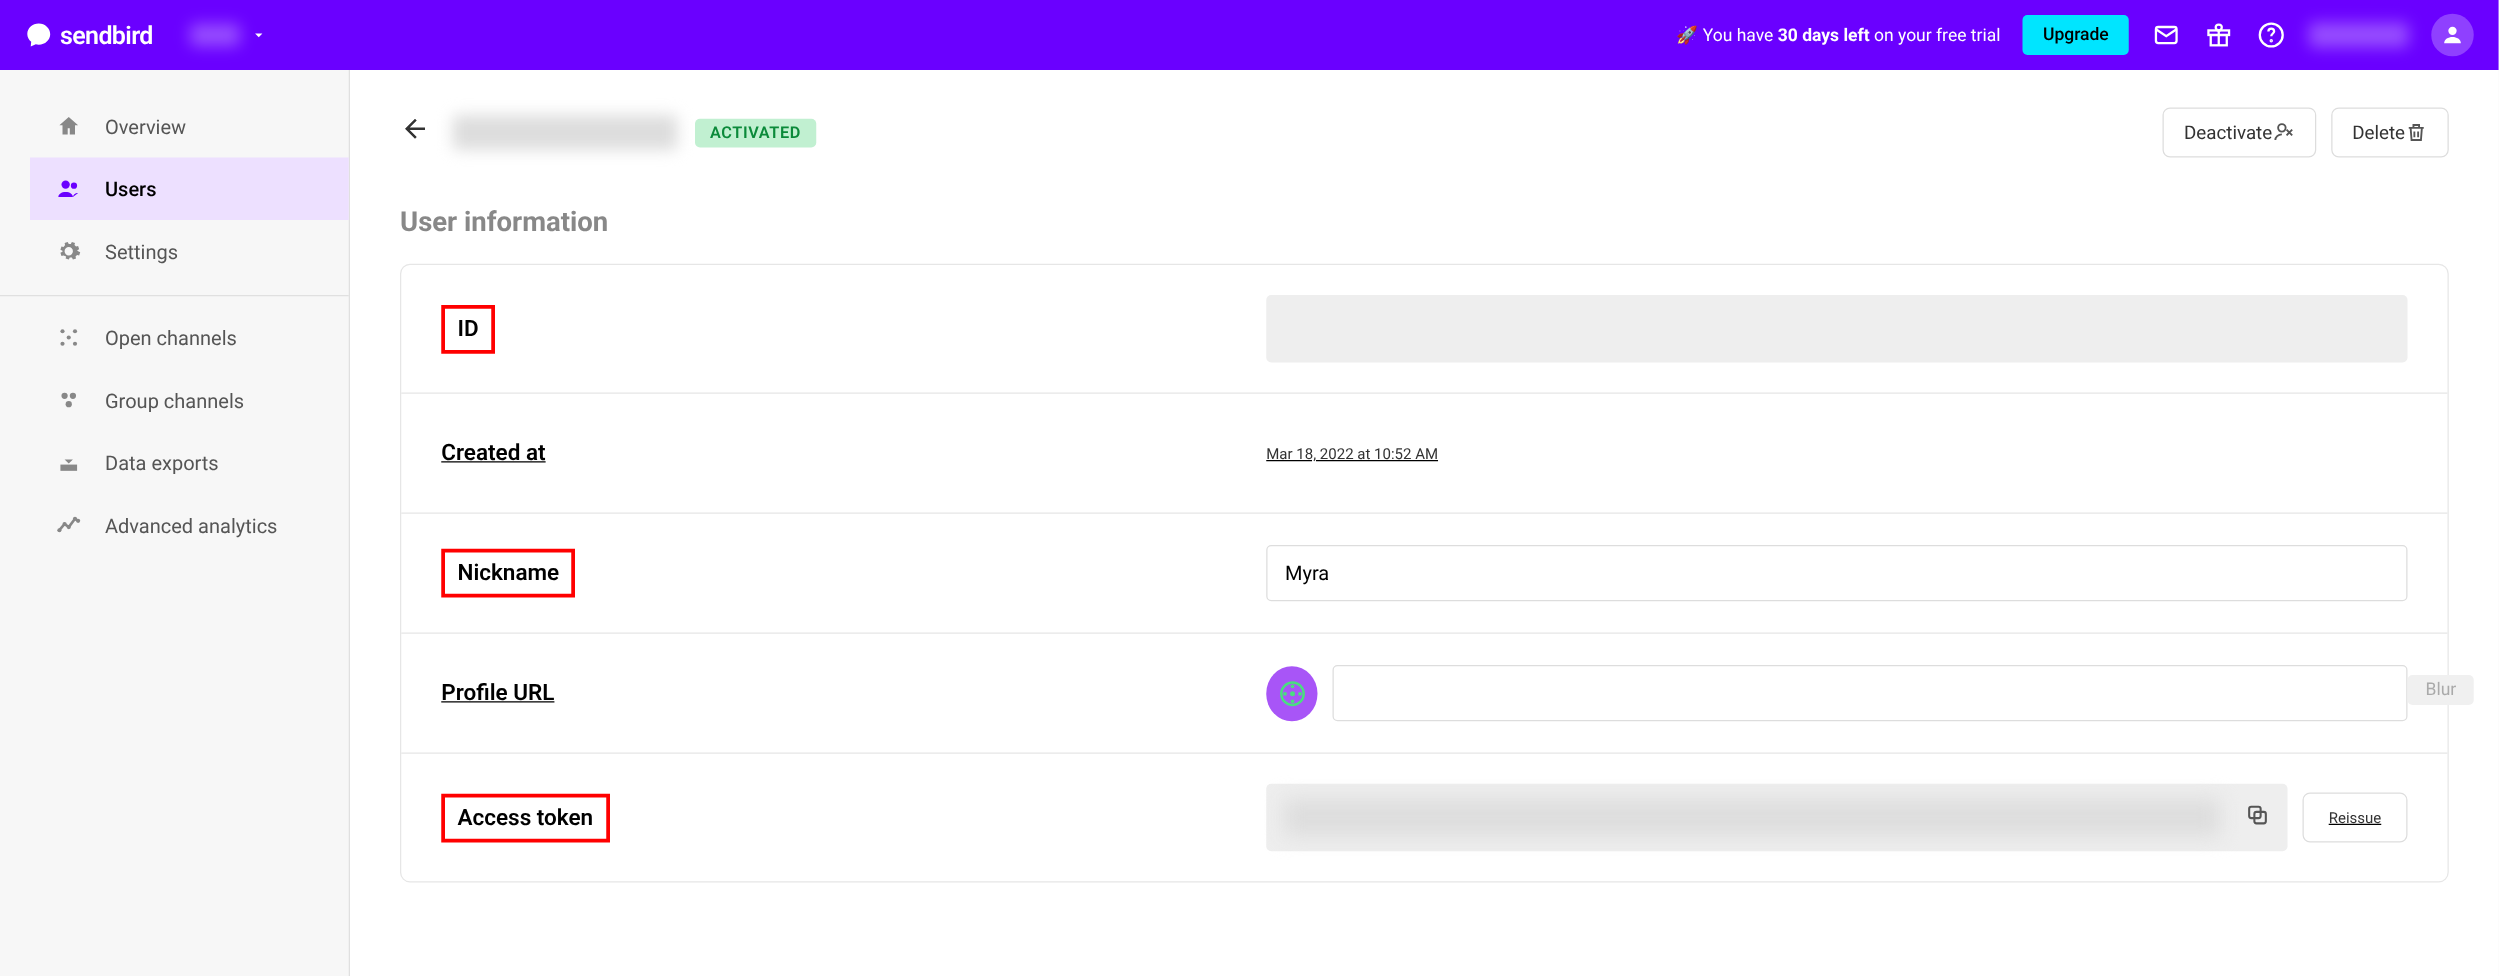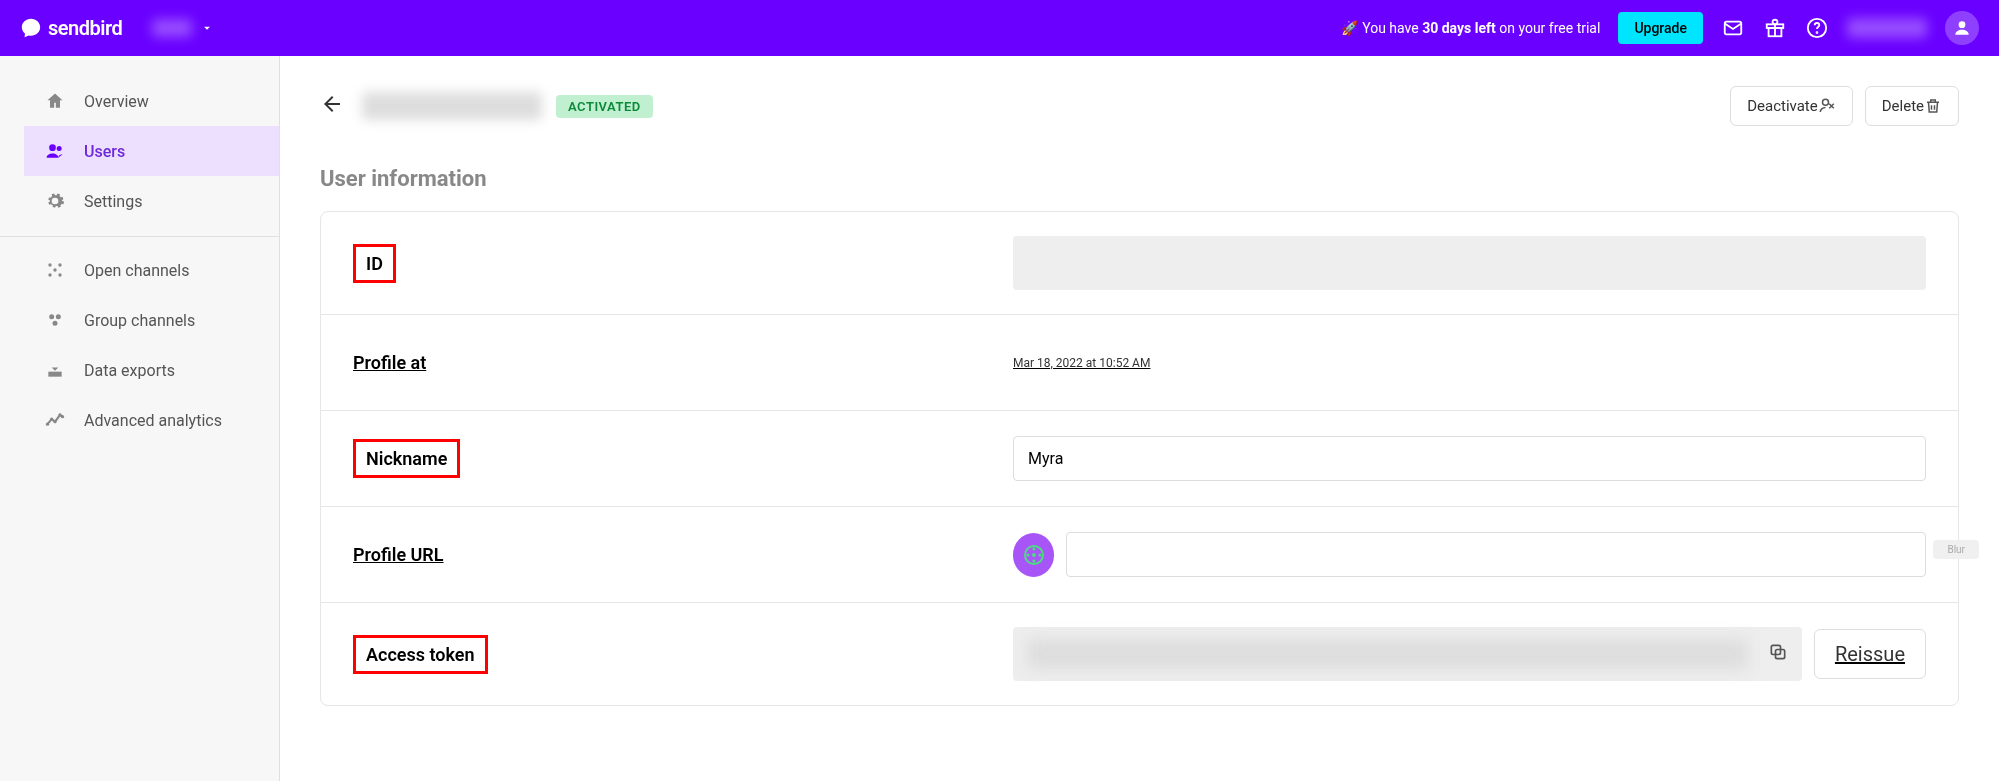--- a/index.html
+++ b/index.html
@@ -22,21 +22,21 @@
 .avatar svg { fill: white; }
 
 
 .layout { display: flex; height: calc(100vh - 56px); }
 
 
 .sidebar { width: 280px; background: #f7f7f7; border-right: 1px solid #e0e0e0; padding-top: 20px; }
 .sidebar-section { margin-bottom: 10px; margin-left: 24px; }
 .sidebar-divider { height: 1px; background: #e0e0e0; margin: 8px 0; }
 .sidebar-item { display: flex; align-items: center; padding: 14px 20px; gap: 18px; cursor: pointer; color: #555; font-size: 16px; }
-.sidebar-item.active { background: #ede0ff; color: #6d28d9; font-weight: 500; }
+.sidebar-item.active { background: #ede0ff; color: #000000; font-weight: 500; }
 .sidebar-item .icon { width: 22px; height: 22px; display: flex; align-items: center; justify-content: center; }
 .sidebar-item.active svg { fill: #6a00ff; }
 .sidebar-item svg { fill: #888; }
 
 
 .main { flex: 1; background: #fff; padding: 30px 40px; overflow-y: auto; }
 .page-header { display: flex; align-items: center; margin-bottom: 40px; }
 .back-arrow { margin-right: 18px; cursor: pointer; font-size: 22px; }
 .user-title { width: 180px; height: 28px; background: #ddd; border-radius: 4px; filter: blur(6px); margin-right: 14px; }
 .status-badge { background: #c1f0d1; color: #0b8a3a; padding: 4px 12px; border-radius: 4px; font-size: 13px; font-weight: 600; letter-spacing: 0.5px; }
@@ -53,23 +53,23 @@
 .info-value { flex: 1; }
 .info-field-blurred { background: #eee; height: 54px; border-radius: 4px; }
 .text-input { width: 100%; border: 1px solid #ddd; border-radius: 4px; padding: 12px 14px; font-size: 16px; }
 .profile-cell { display: flex; align-items: center; gap: 12px; }
 .profile-avatar { width: 44px; height: 44px; border-radius: 50%; background: #a855f7; display: flex; align-items: center; justify-content: center; }
 .profile-avatar svg { fill: #4ade80; }
 .token-row { display: flex; gap: 12px; align-items: center; }
 .token-box { flex: 1; background: #eee; height: 54px; border-radius: 4px; display: flex; align-items: center; justify-content: flex-end; padding: 0 14px; position: relative; }
 .token-blurred { position: absolute; left: 14px; right: 54px; top: 12px; bottom: 12px; background: #ddd; filter: blur(8px); border-radius: 3px; }
 .copy-icon { cursor: pointer; z-index: 2; }
-.reissue-btn { background: #fff; border: 1px solid #ddd; border-radius: 6px; padding: 12px 20px; font-size: 20px; cursor: pointer; color: #333; }
-
-.blur-label { position: fixed; right: 20px; top: 540px; background: #f0f0f0; color: #aaa; padding: 4px 14px; border-radius: 4px; font-size: 10px; }
+.reissue-btn { background: #fff; border: 1px solid #ddd; border-radius: 6px; padding: 12px 20px; font-size: 12px; cursor: pointer; color: #333; }
+
+.blur-label { position: fixed; right: 20px; top: 540px; background: #f0f0f0; color: #aaa; padding: 4px 14px; border-radius: 4px; font-size: 14px; }
 
 
 .label-wrap { width: 660px; }
 </style>
 </head>
 <body>
 
 <div class="header">
   <div class="logo">
     <svg width="22" height="22" viewBox="0 0 24 24" fill="white">
@@ -229,21 +229,21 @@
     <div class="info-card">
 
       <div class="info-row">
         <div class="label-wrap"><span class="info-label highlighted">ID</span></div>
         <div class="info-value">
             <div class="info-field-blurred"></div>
           </div>
       </div>
 
       <div class="info-row">
-        <div class="label-wrap"><span class="info-label">Profile at</span></div>
+        <div class="label-wrap"><span class="info-label">Created at</span></div>
         <div class="info-value" style="font-size:12px;color:#333;">Mar 18, 2022 at 10:52 AM</div>
       </div>
 
       <div class="info-row">
         <div class="label-wrap"><span class="info-label highlighted">Nickname</span></div>
         <div class="info-value"><input class="text-input" type="text" value="Myra" style=""></div>
       </div>
 
       <div class="info-row">
         <div class="label-wrap"><span class="info-label">Profile URL</span></div>

